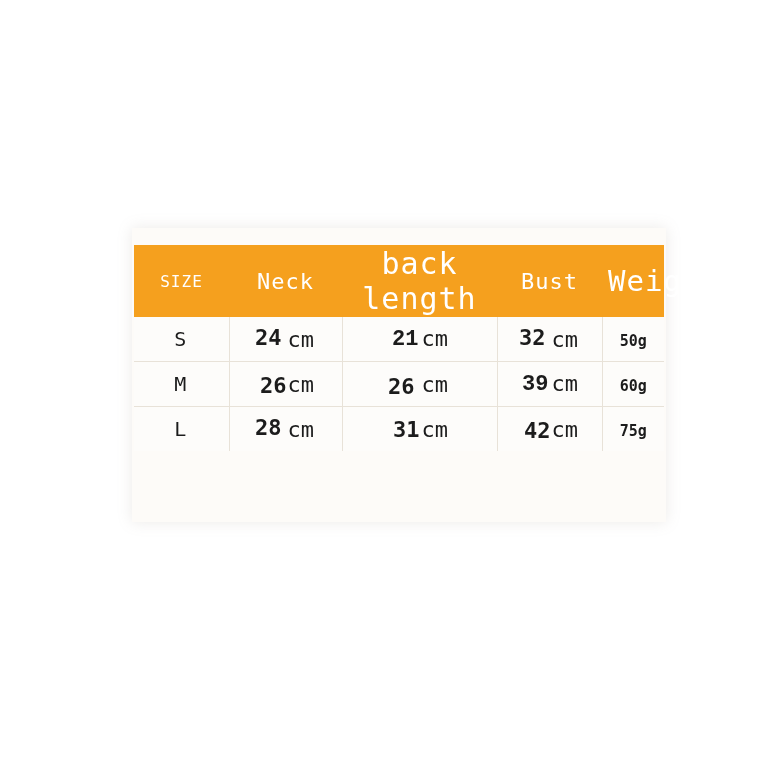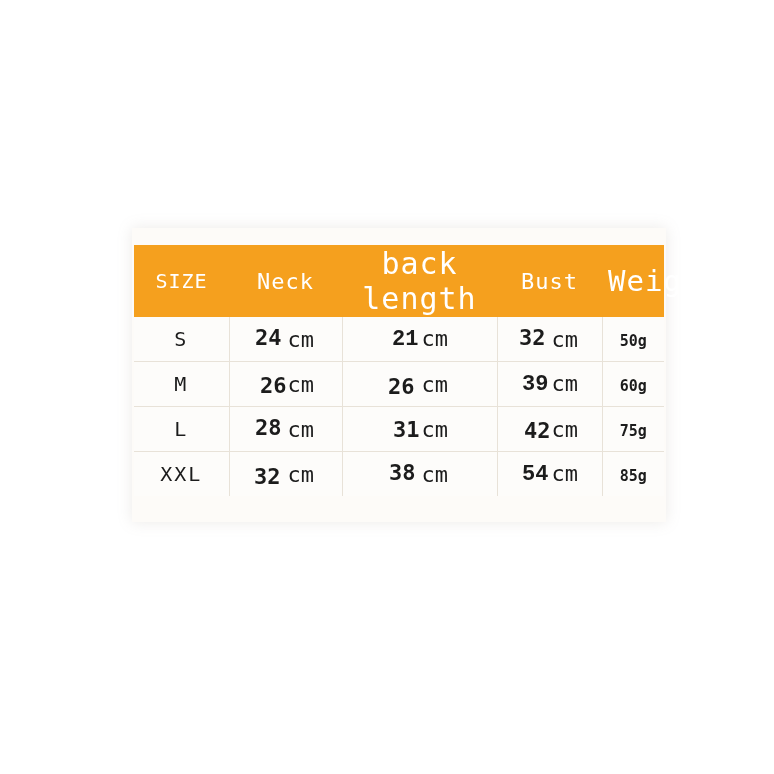--- a/index.html
+++ b/index.html
@@ -49,21 +49,21 @@
 
   thead th {
     background: #f5a01e;
     color: #ffffff;
     font-weight: normal;
     height: 52px;
     vertical-align: middle;
     border: none;
     letter-spacing: 1px;
   }
-  thead th.h0 { font-size: 20px; }
+  thead th.h0 { font-size: 16px; }
   thead th.h1 { font-size: 22px; }
   thead th.h2 { font-size: 30px; }
   thead th.h3 { font-size: 22px; }
   thead th.h4 { font-size: 29px; padding-left: 6px; }
 
   tbody td {
     height: 42px;
     text-align: center;
     vertical-align: middle;
     color: #1c1c1c;
@@ -140,25 +140,18 @@
 
         <tr>
           <td><span class="sz">L</span></td>
           <td><span class="num j1">28</span><span class="unit">cm</span></td>
           <td><span class="num j5">31</span><span class="unit">cm</span></td>
           <td><span class="num j2">42</span><span class="unit">cm</span></td>
           <td><span class="wt">75g</span></td>
         </tr>
 
 
-        <tr>
-          <td><span class="sz">XXL</span></td>
-          <td><span class="num j4">32</span><span class="unit">cm</span></td>
-          <td><span class="num j1">38</span><span class="unit">cm</span></td>
-          <td><span class="num j3">54</span><span class="unit">cm</span></td>
-          <td><span class="wt">85g</span></td>
-        </tr>
 
       </tbody>
     </table>
   </div>
 
 </div>
 
 </body></html>

